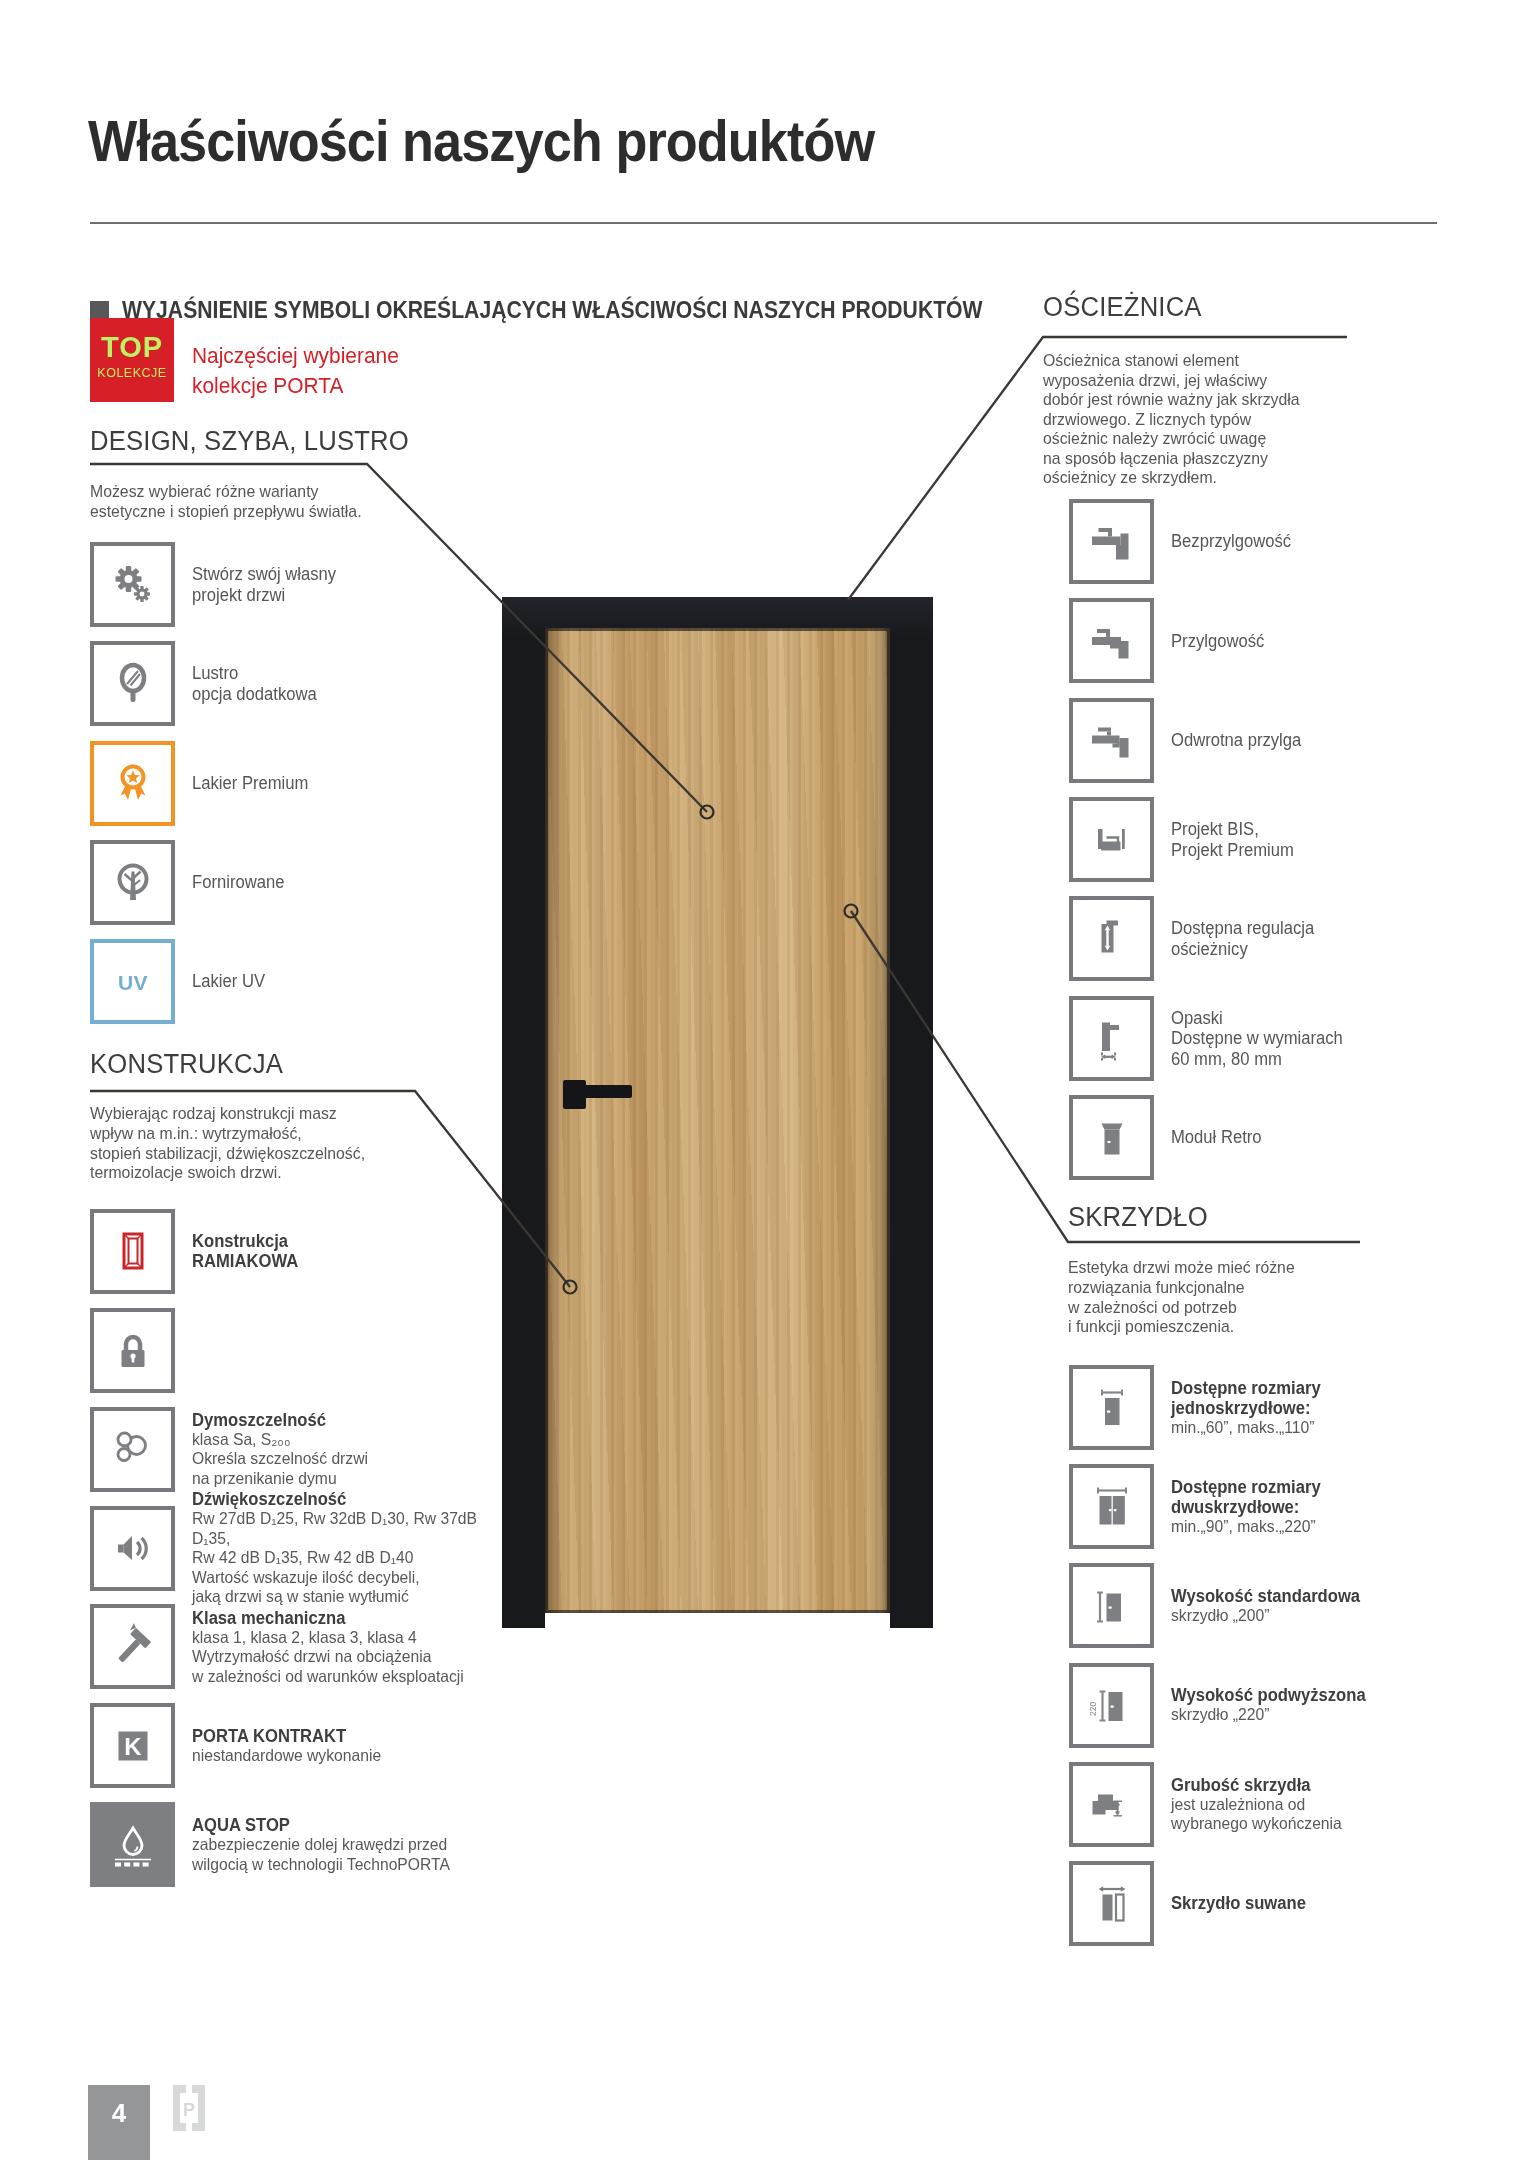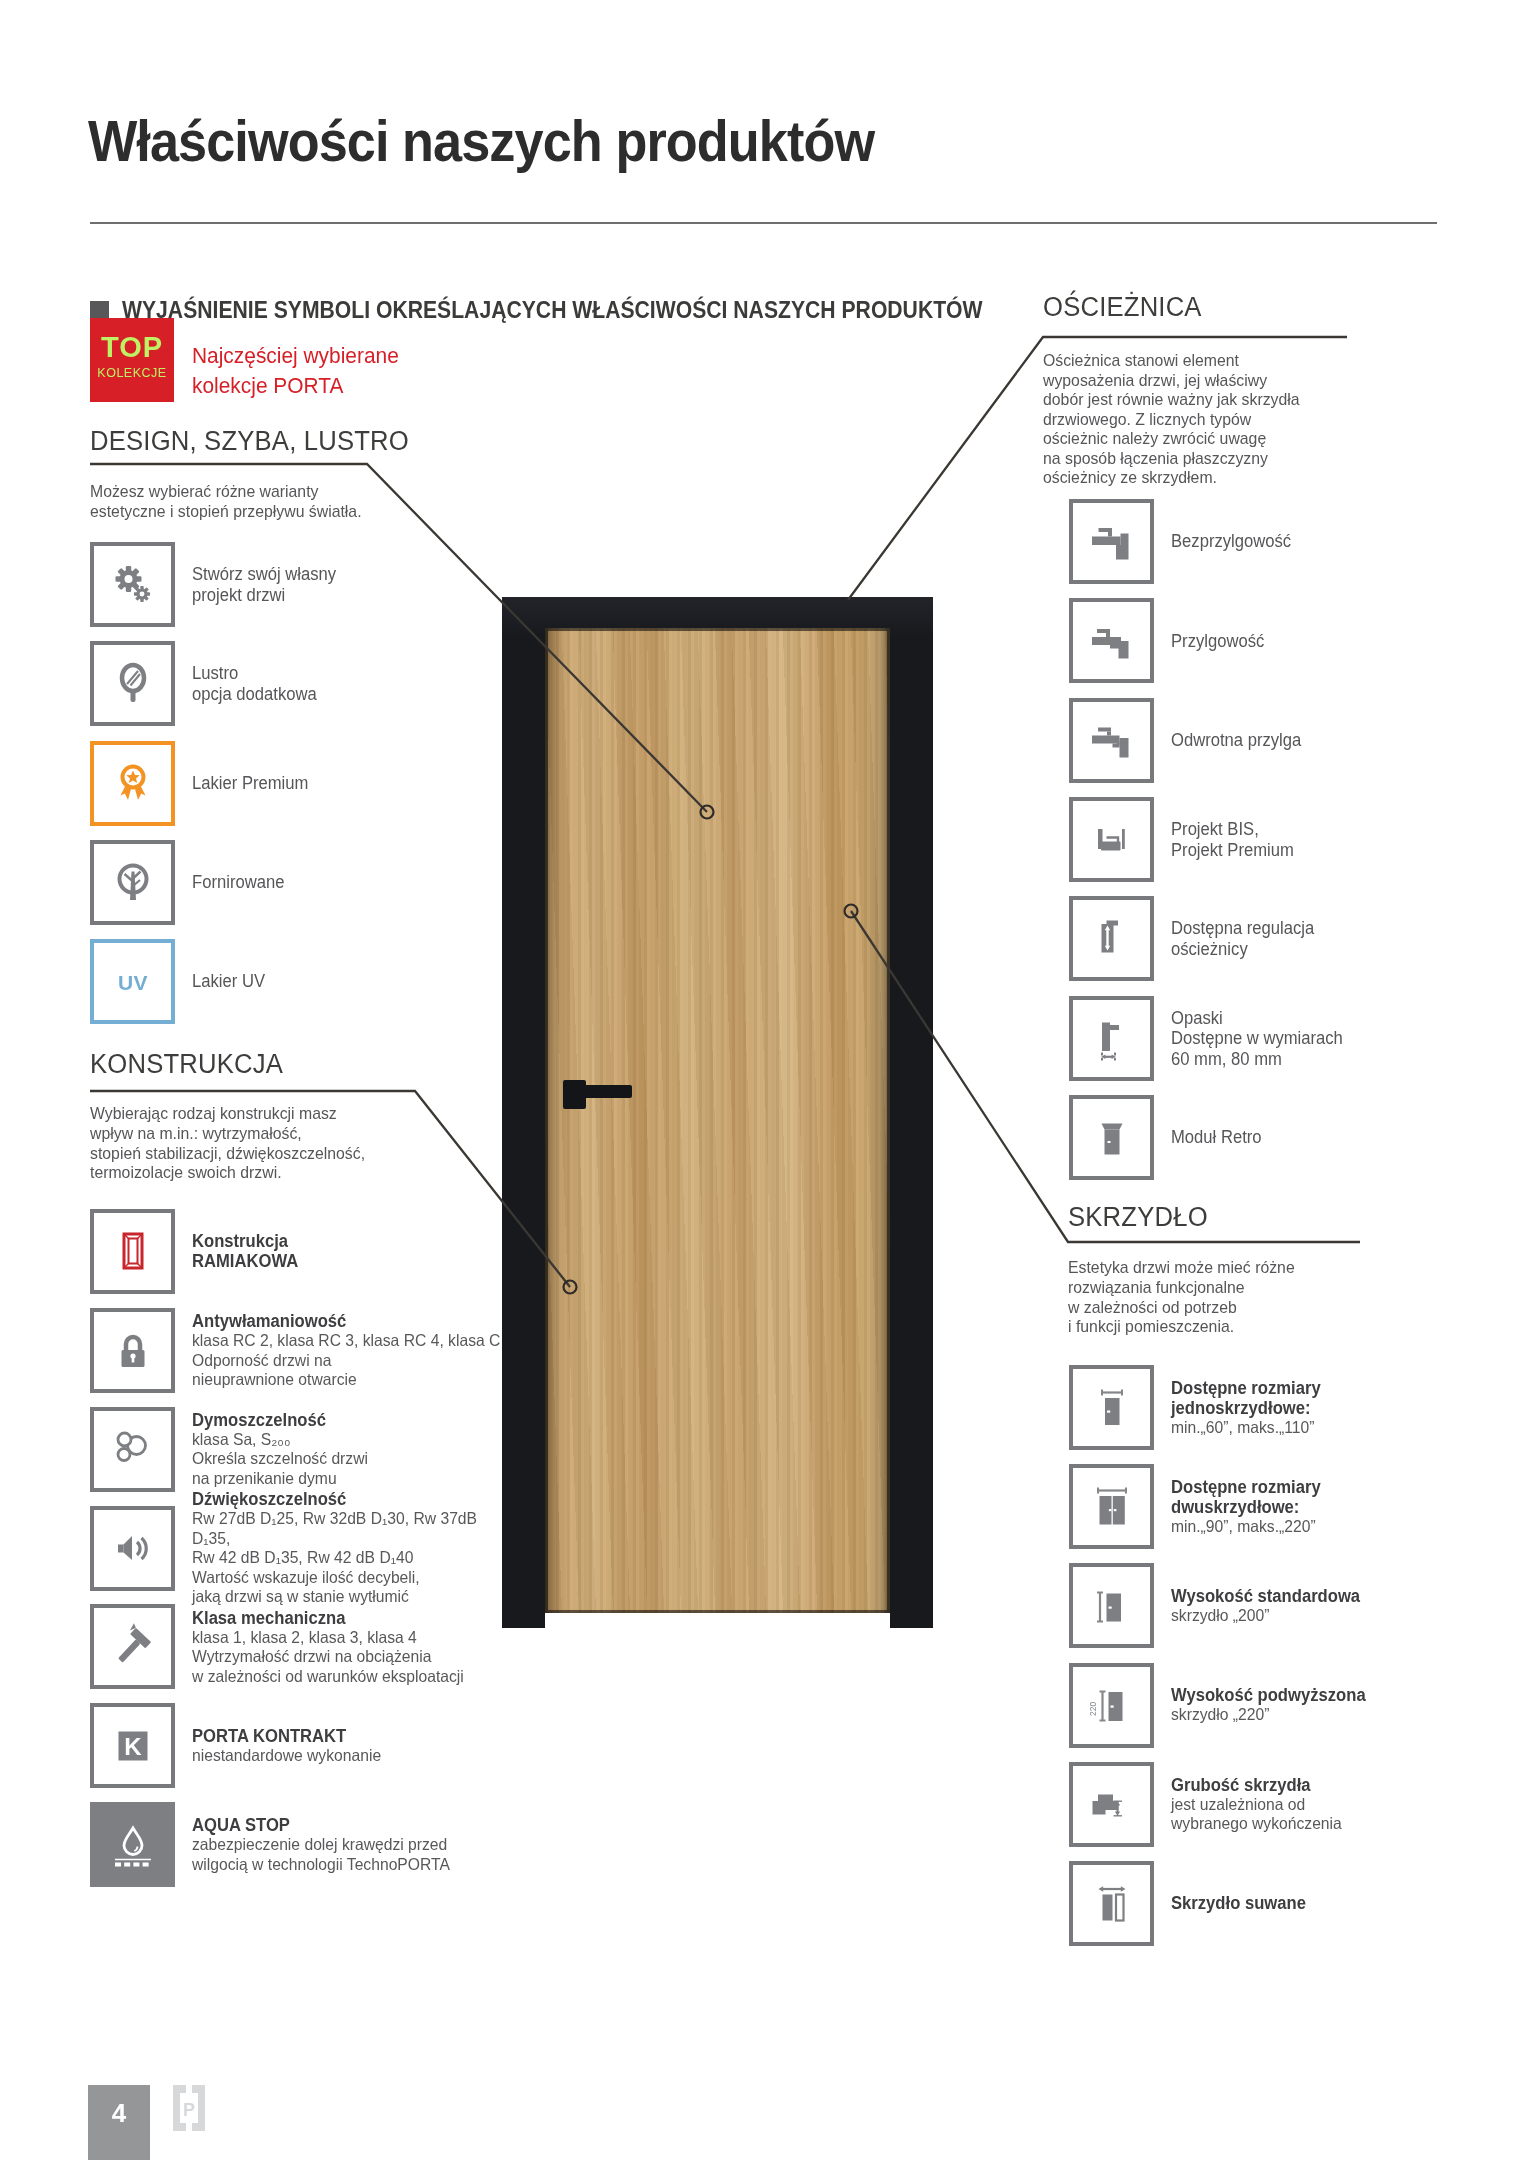--- a/index.html
+++ b/index.html
@@ -386,27 +386,20 @@
 RAMIAKOWA</div>
 
     </div>
   </div>
     <div class="feature-item">
     <div class="ibox">
       <svg class="icon" viewBox="0 0 52 52">
           <use href="#padlock-icon"></use>
         </svg>
     </div>
-    <div class="itext">
-      <div class="item-title">Antywłamaniowość</div>
-
-      <div class="item-body">klasa RC 2, klasa RC 3, klasa RC 4, klasa C
-Odporność drzwi na
-nieuprawnione otwarcie</div>
-    </div>
   </div>
     <div class="feature-item">
     <div class="ibox">
       <svg class="icon" viewBox="0 0 52 52">
           <use href="#smoke-icon"></use>
         </svg>
     </div>
     <div class="itext">
       <div class="item-title">Dymoszczelność</div>
 

